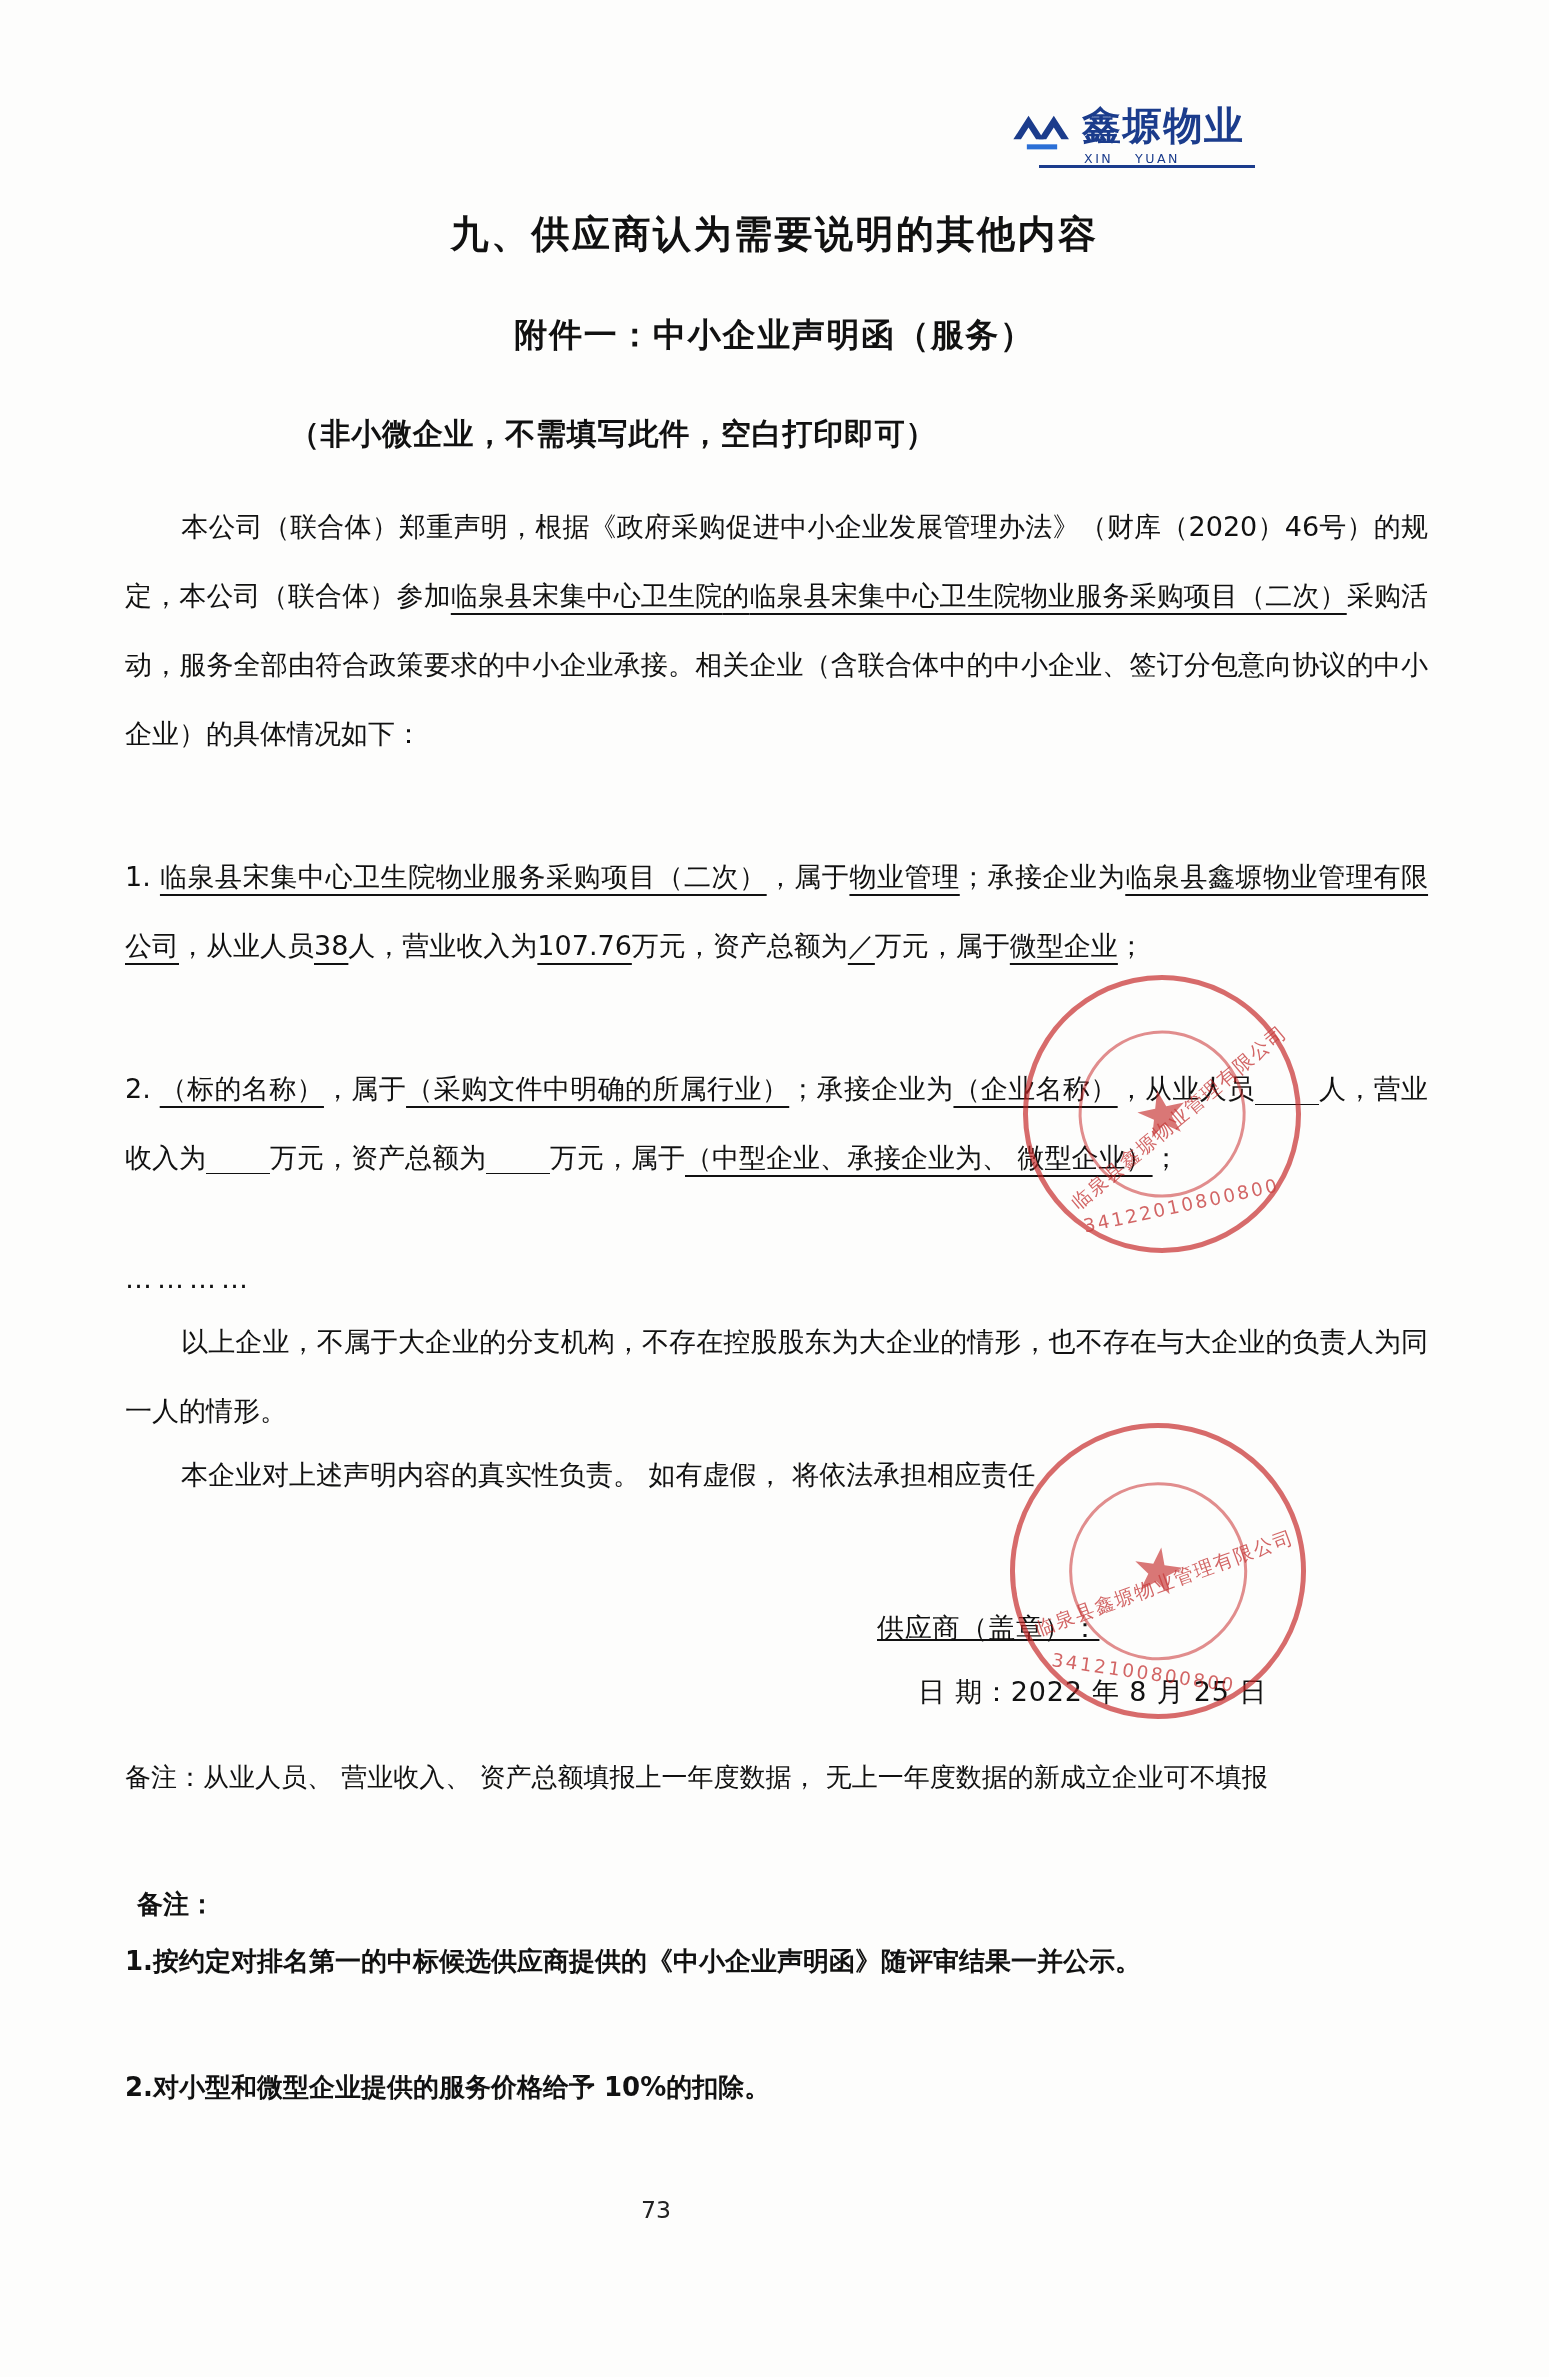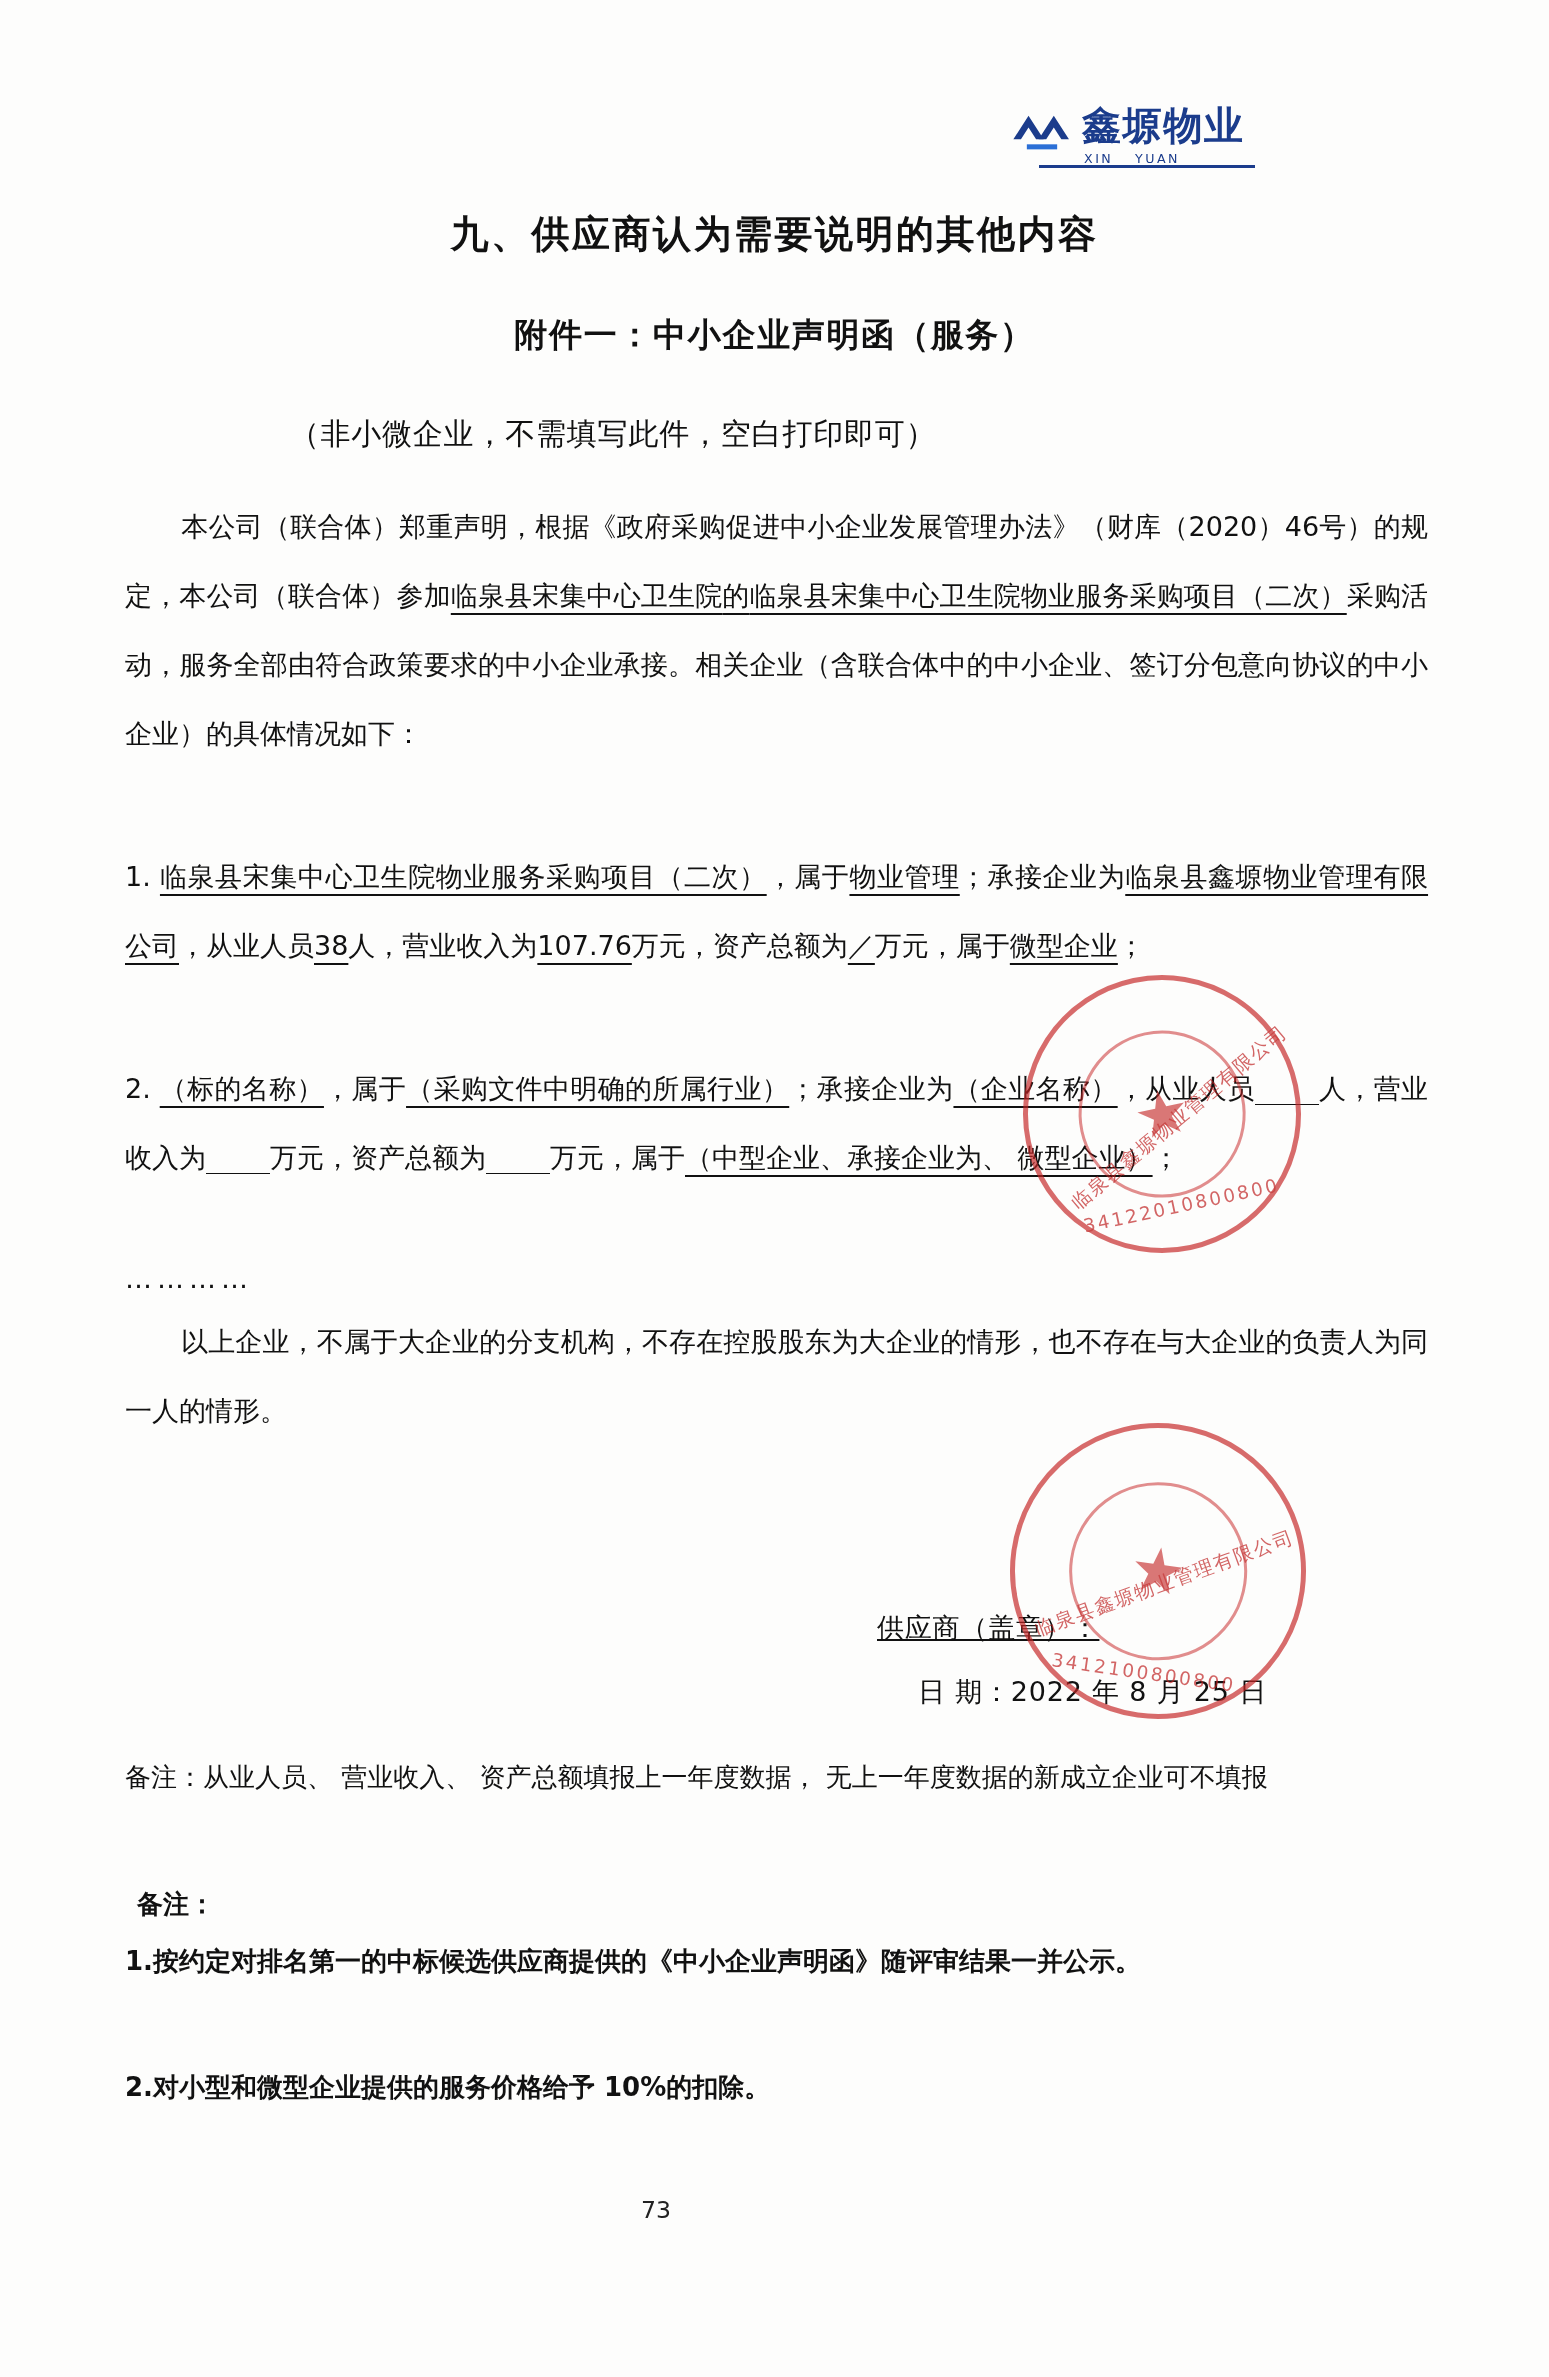--- a/index.html
+++ b/index.html
@@ -82,21 +82,21 @@
     font-weight: bold;
     letter-spacing: 1.7px;
   }
   .h-note {
     position: absolute;
     top: 414px;
     left: 0;
     width: 1226px;
     text-align: center;
     font-size: 30px;
-    font-weight: normal;
+    font-weight: bold;
     letter-spacing: 0.8px;
   }
 
   .body-block {
     position: absolute;
     left: 125px;
     width: 1303px;
     font-size: 27px;
     line-height: 69px;
     text-align: justify;
@@ -240,20 +240,23 @@
     <span>2.</span>
     <span class="u">（标的名称）</span><span>，属于</span><span class="u">（采购文件中明确的所属行业）</span><span>；承接企业为</span><span class="u">（企业名称）</span><span>，从业人员</span><span class="blank b40"></span><span>人，</span><span>营业收入为</span><span class="blank b40"></span><span>万元，</span><span>资产总额为</span><span class="blank b40"></span><span>万元，属于</span><span class="u">（中型企业、承接企业为、 微型企业）</span><span>；</span>
   </div>
 
   <div class="body-block" id="dots">…………</div>
 
   <div class="body-block" id="para2">
     <span class="indent"></span><span>以上企业，不属于大企业的分支机构，不存在控股股东为大企业的情形，也不存在与大企业的负责人为同一人的情形。</span>
   </div>
 
+  <div class="body-block" id="para3">
+    <span class="indent"></span><span>本企业对上述声明内容的真实性负责。 如有虚假， 将依法承担相应责任</span>
+  </div>
 
   <div class="sign-line" id="sign-supplier">供应商（盖章）：</div>
   <div class="sign-line" id="sign-date">
     <span>日 期：</span><span>2022 年 8 月 25 日</span>
   </div>
 
   <div class="remark-block" id="remark1">备注：从业人员、 营业收入、 资产总额填报上一年度数据， 无上一年度数据的新成立企业可不填报</div>
   <div class="remark-block" id="remark2">备注：</div>
   <div class="remark-block" id="remark3">1.按约定对排名第一的中标候选供应商提供的《中小企业声明函》随评审结果一并公示。</div>
   <div class="remark-block" id="remark4">2.对小型和微型企业提供的服务价格给予 10%的扣除。</div>

